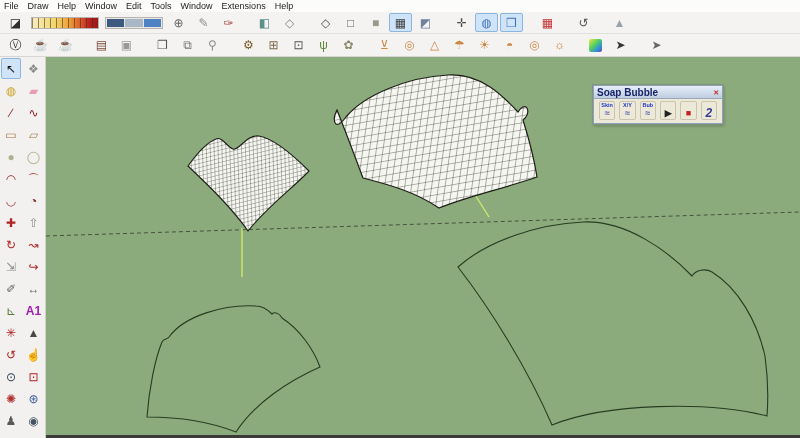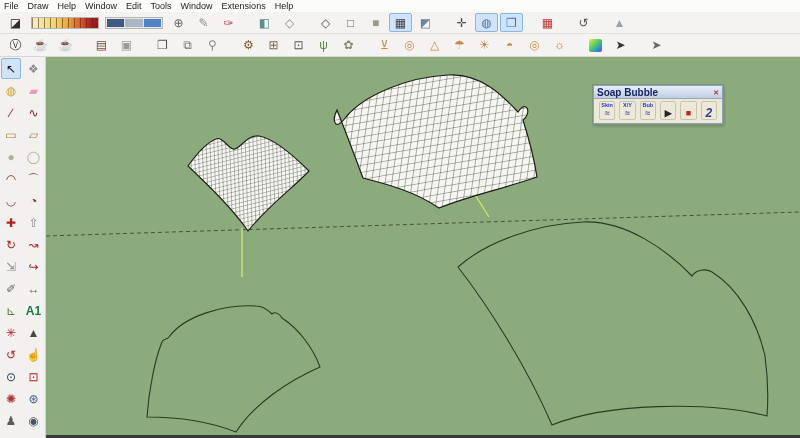--- a/index.html
+++ b/index.html
@@ -321,21 +321,21 @@
       <span class="icon-cell">
         <span style="color: rgb(102, 102, 102);">✐</span>
       </span>
       <span class="icon-cell">
         <span style="color: rgb(102, 102, 102);">↔</span>
       </span>
       <span class="icon-cell">
         <span style="color: rgb(90, 122, 58);">⊾</span>
       </span>
       <span class="icon-cell txt">
-        <span style="color: #15803d;">A1</span>
+        <span style="color: #a21caf;">A1</span>
       </span>
       <span class="icon-cell">
         <span style="color: rgb(178, 34, 34);">✳</span>
       </span>
       <span class="icon-cell">
         <span style="color: rgb(74, 74, 66);">▲</span>
       </span>
       <span class="icon-cell">
         <span style="color: rgb(178, 34, 34);">↺</span>
       </span>

